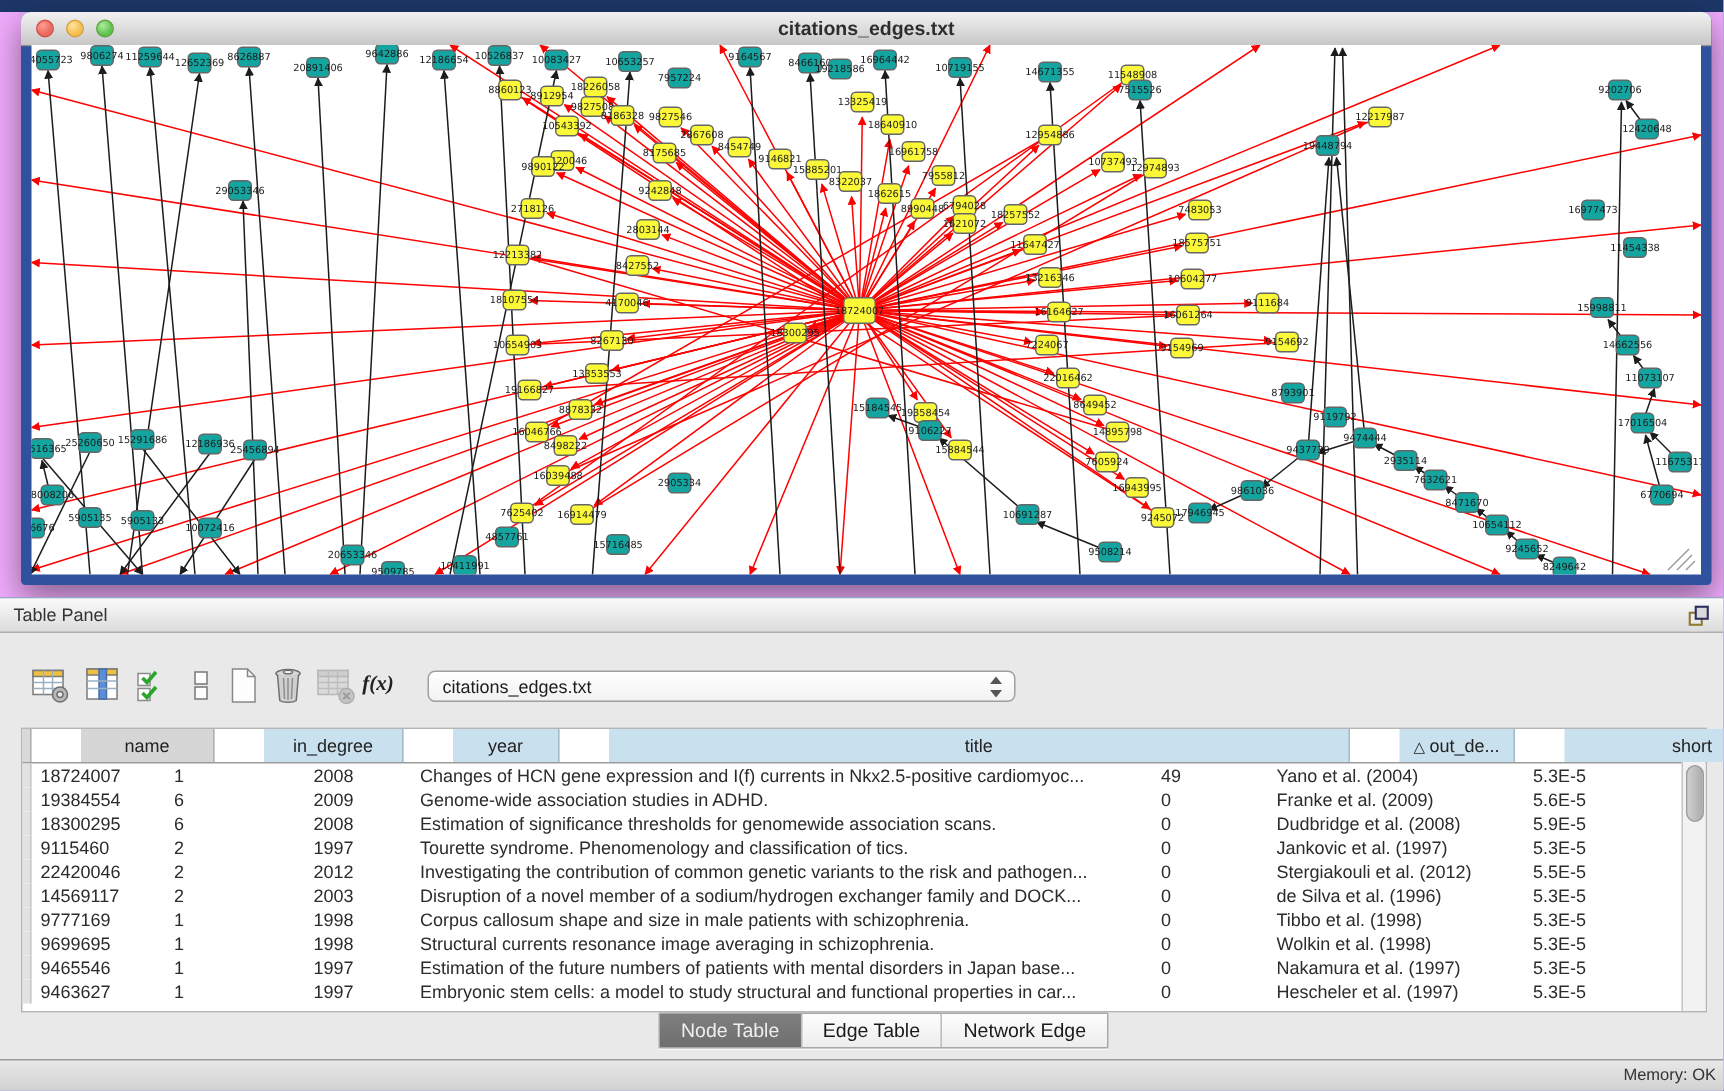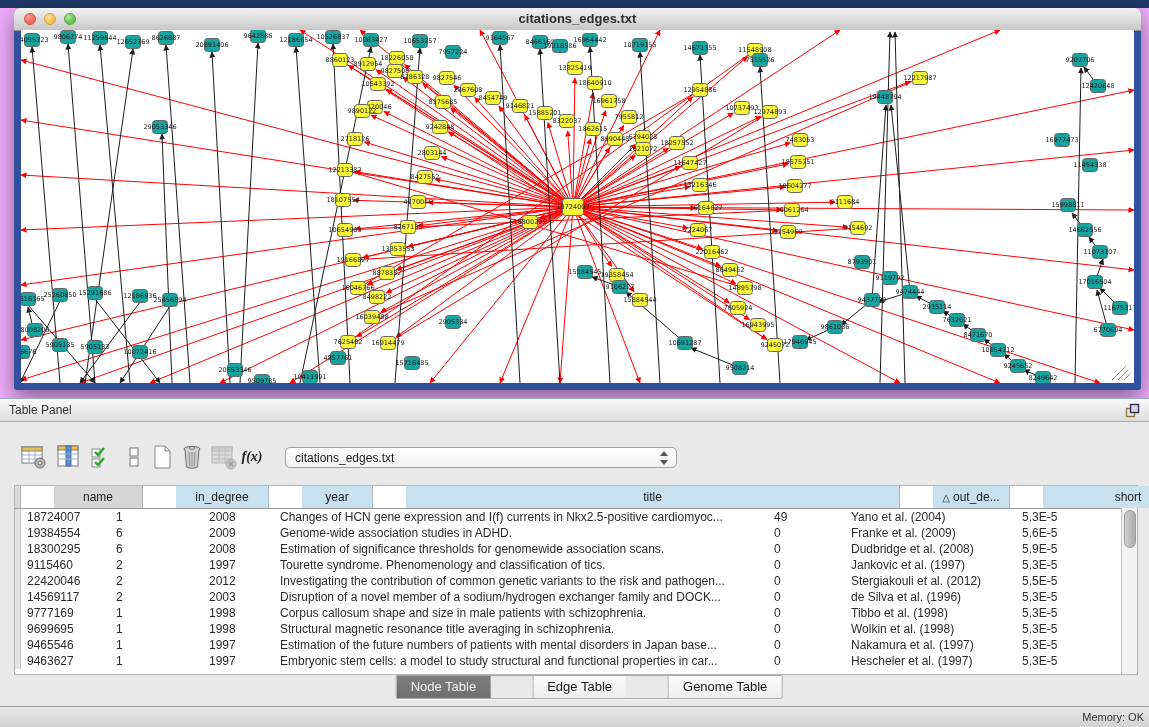--- a/index.html
+++ b/index.html
@@ -45,21 +45,21 @@
   .th.gutter{background:#d9d9d9;border-right:1px solid #b0b0b0;cursor:default;}
   .th.selected{background:#d6d6d6;border-right:1px solid #b0b0b0;}
   .sortglyph{font-size:10px;margin-right:3px;color:#222;}
   .tbody{position:relative;}
   .trow{height:16px;}
   .td{font-size:12px;color:#2b2b2b;line-height:16px;padding-left:6px;overflow:hidden;white-space:nowrap;}
   .td.gutter{background:#e2e2e2;border-right:1px solid #c6c6c6;padding:0;}
   .vscroll{position:absolute;right:0;top:22px;bottom:0;width:15px;background:#f2f2f2;border-left:1px solid #c6c6c6;}
   .vthumb{position:absolute;left:2px;top:2px;width:10px;height:36px;border-radius:6px;background:linear-gradient(90deg,#cfcfcf,#ababab);border:1px solid #9b9b9b;}
 
-  .tabs{position:absolute;left:50%;top:276px;transform:translateX(-50%);display:flex;height:22px;border:1px solid #a8a8a8;border-radius:1px;overflow:hidden;box-shadow:0 1px 0 rgba(255,255,255,.7);gap:42px;}
+  .tabs{position:absolute;left:50%;top:276px;transform:translateX(-50%);display:flex;height:22px;border:1px solid #a8a8a8;border-radius:1px;overflow:hidden;box-shadow:0 1px 0 rgba(255,255,255,.7);}
   .tab{padding:0 14px;font-size:13px;line-height:22px;background:linear-gradient(#fdfdfd,#ededed);color:#1a1a1a;cursor:pointer;border-left:1px solid #bcbcbc;}
   .tab:first-child{border-left:none;}
   .tab.selected{background:linear-gradient(#7e7e7e,#6f6f6f);color:#efefef;}
 
   .status-bar{position:absolute;left:0;top:307px;width:100%;height:22px;background:linear-gradient(#e8e8e8,#cfcfcf);border-top:1px solid #9b9b9b;}
   .mem-label{position:absolute;right:34px;top:4px;font-size:11px;color:#333;}
   .mem-dot{position:absolute;right:12px;top:3px;width:14px;height:14px;border-radius:50%;
     background:radial-gradient(circle at 35% 30%,#a8f0a0,#3fbf3f 65%);border:1px solid #2e8b2e;box-sizing:border-box;}
 </style>
 </head>
@@ -918,21 +918,21 @@
             <div class="td">Corpus callosum shape and size in male patients with schizophrenia.</div>
             <div class="td">0</div>
             <div class="td">Tibbo et al. (1998)</div>
             <div class="td">5.3E-5</div>
           </div>
           <div class="trow">
             <div class="td gutter"></div>
             <div class="td">9699695</div>
             <div class="td">1</div>
             <div class="td">1998</div>
-            <div class="td">Structural magnetic resonance title averaging in schizophrenia.</div>
+            <div class="td">Structural currents resonance image averaging in schizophrenia.</div>
             <div class="td">0</div>
             <div class="td">Wolkin et al. (1998)</div>
             <div class="td">5.3E-5</div>
           </div>
           <div class="trow">
             <div class="td gutter"></div>
             <div class="td">9465546</div>
             <div class="td">1</div>
             <div class="td">1997</div>
             <div class="td">Estimation of the future numbers of patients with mental disorders in Japan base...</div>
@@ -952,21 +952,21 @@
           </div>
         </div>
       <div class="vscroll">
         <div class="vthumb"></div>
       </div>
     </div>
 
     <div class="tabs" id="tabs">
         <div class="tab selected">Node Table</div>
         <div class="tab">Edge Table</div>
-        <div class="tab">Genome Table</div>
+        <div class="tab">Network Edge</div>
       </div>
 
     <div class="status-bar">
       <div class="mem-label">Memory: OK</div>
       <div class="mem-dot"></div>
     </div>
   </div>
 </div>
 
 </body></html>

